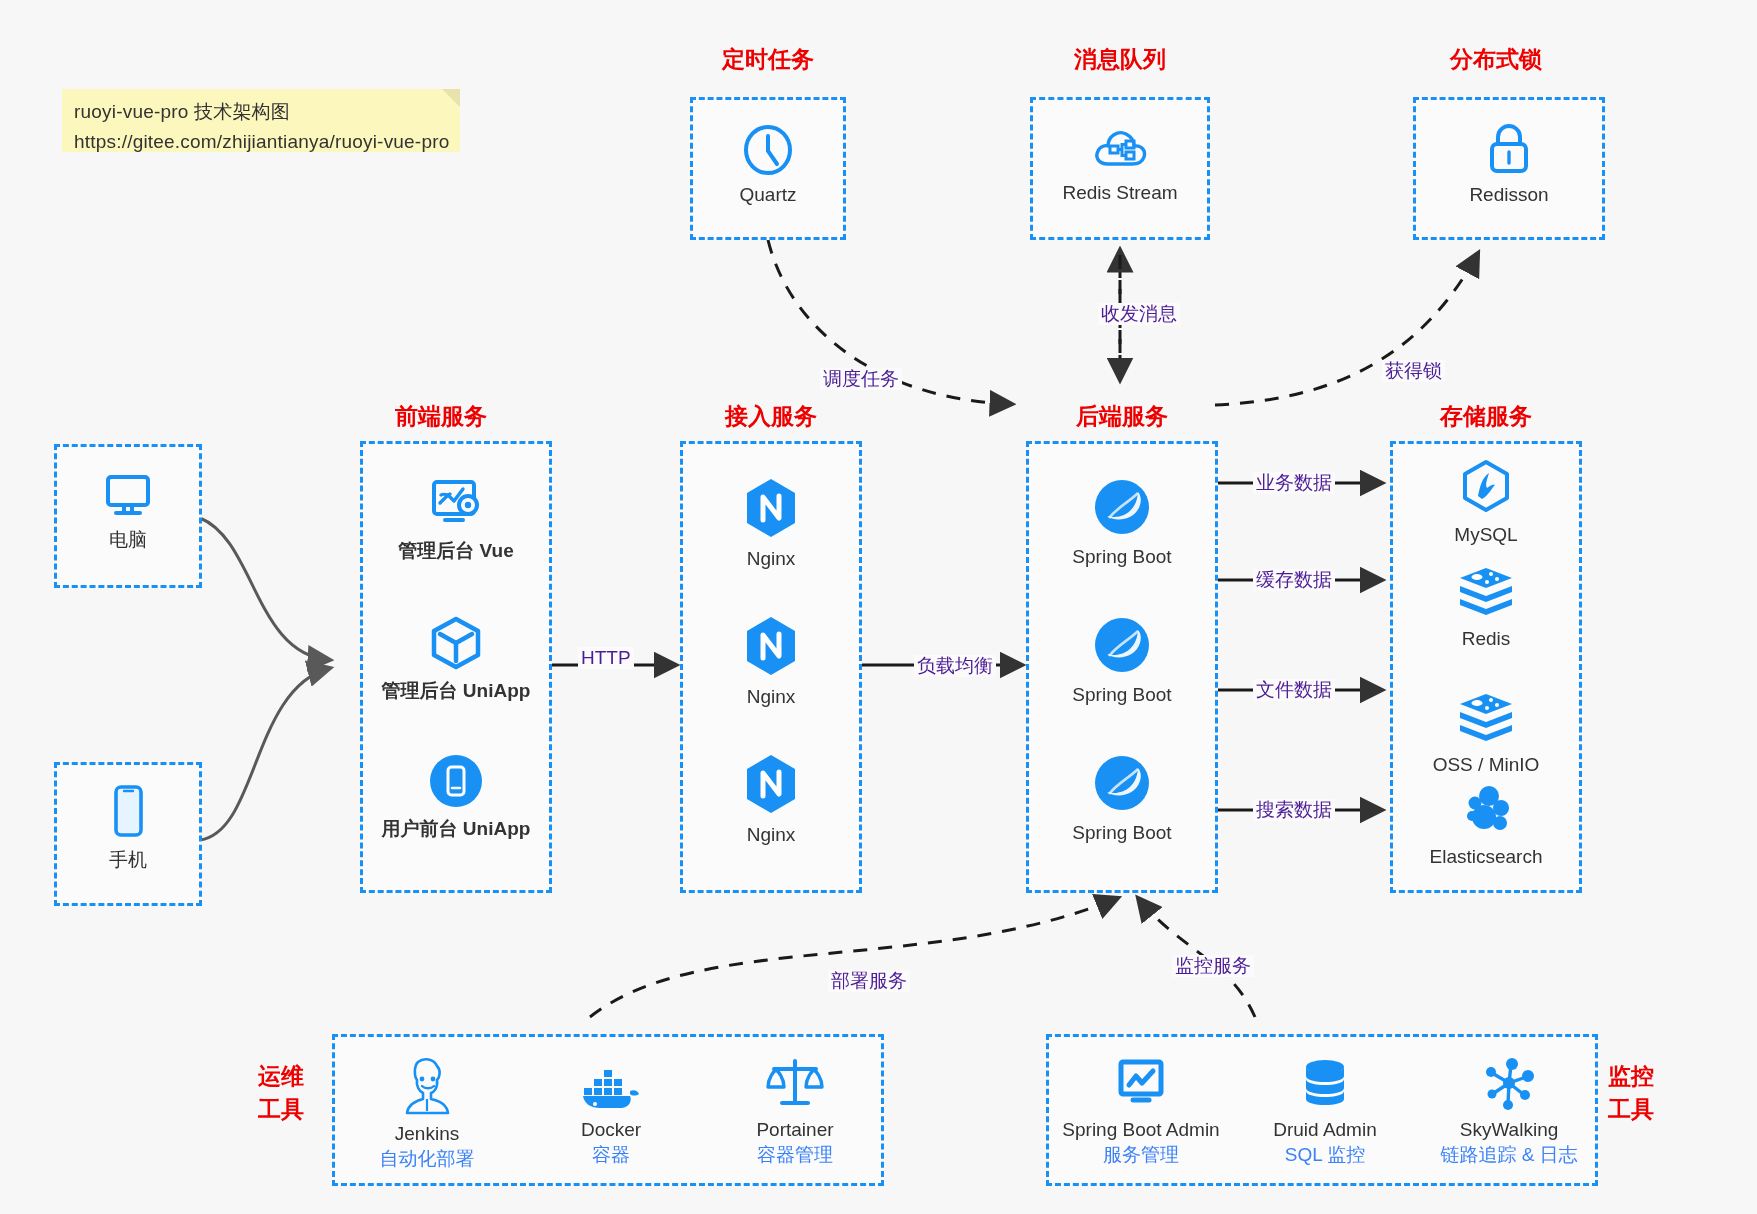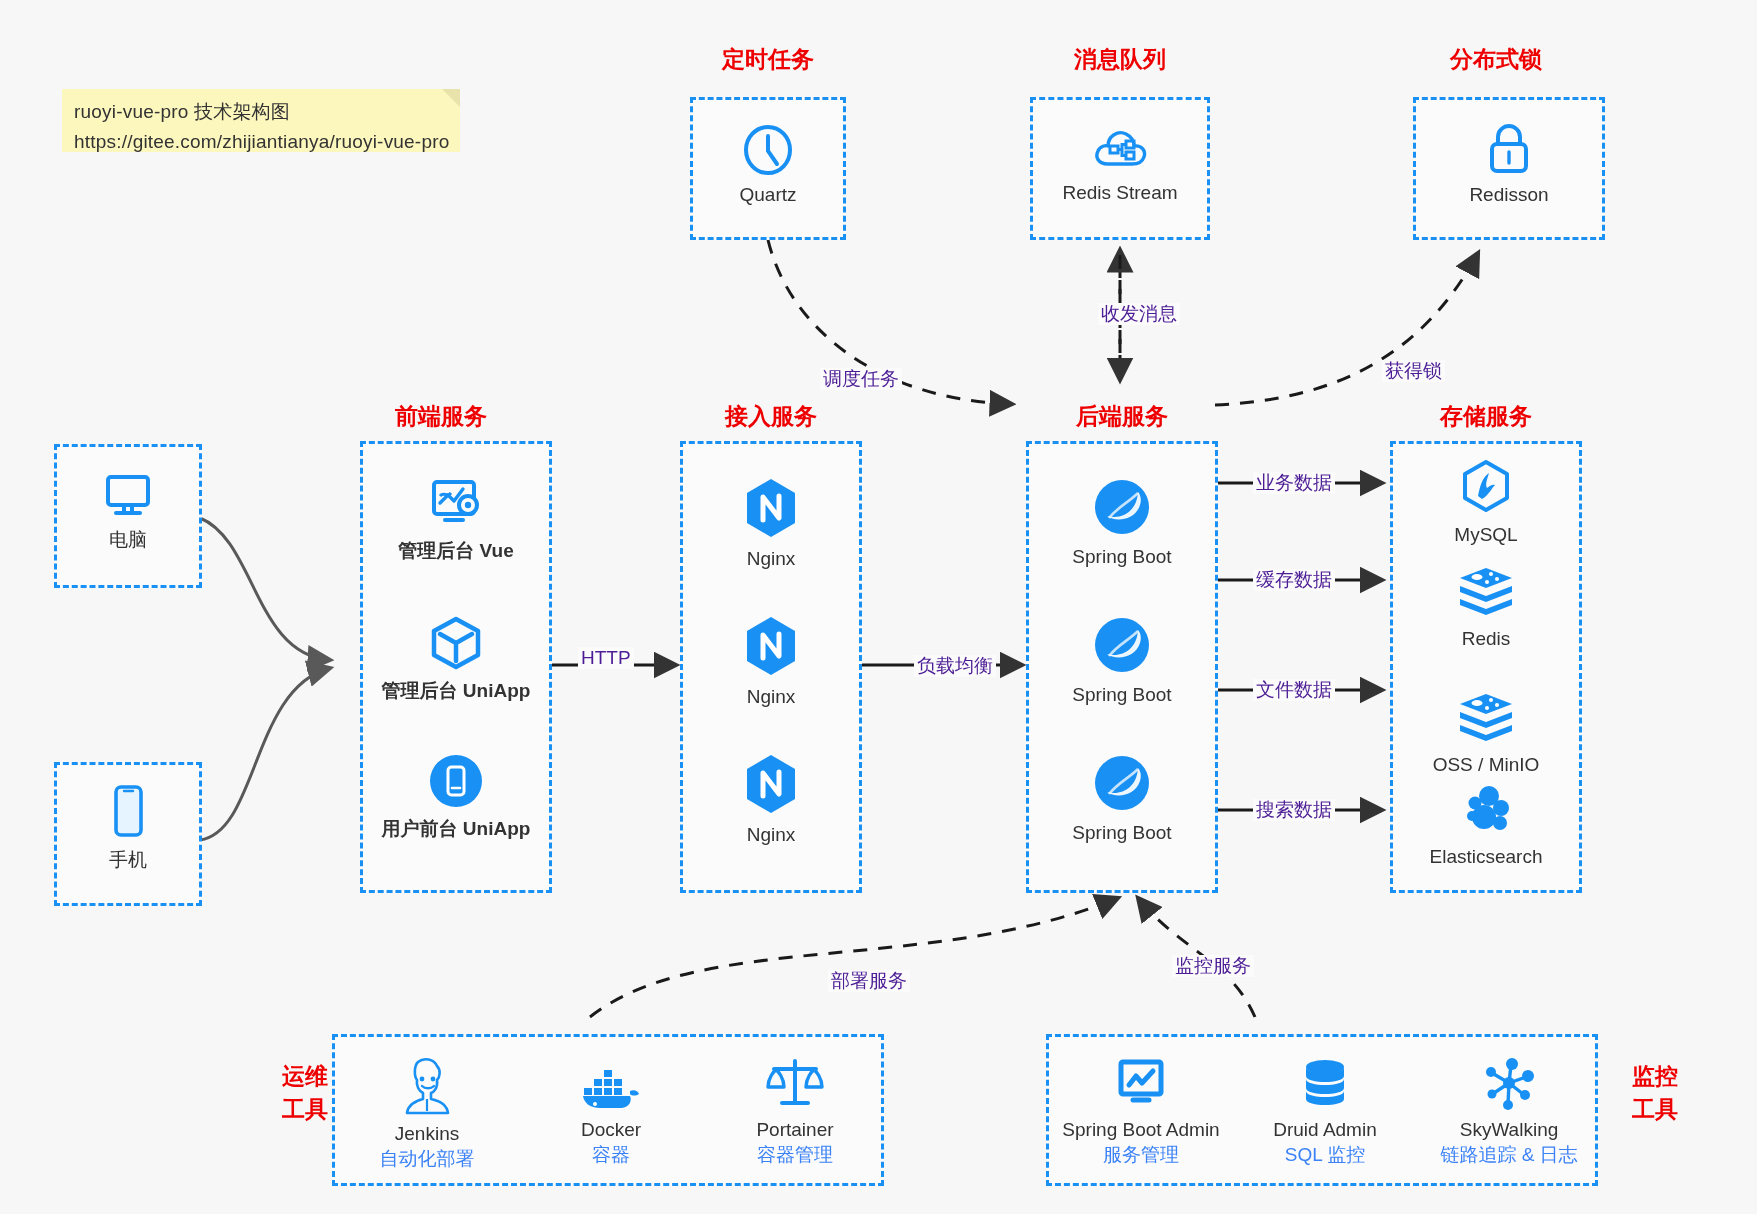--- a/index.html
+++ b/index.html
@@ -46,21 +46,21 @@
   .grp-title {
     position: absolute;
     color: #ee0000;
     font-weight: bold;
     font-size: 23px;
     text-align: center;
     white-space: nowrap;
   }
   .grp-title.side {
     line-height: 33px;
-    text-align: right;
+    text-align: left;
   }
 
   
   .cell {
     position: absolute;
     text-align: center;
     width: 100%;
     left: 0;
   }
   .cell .ico {

